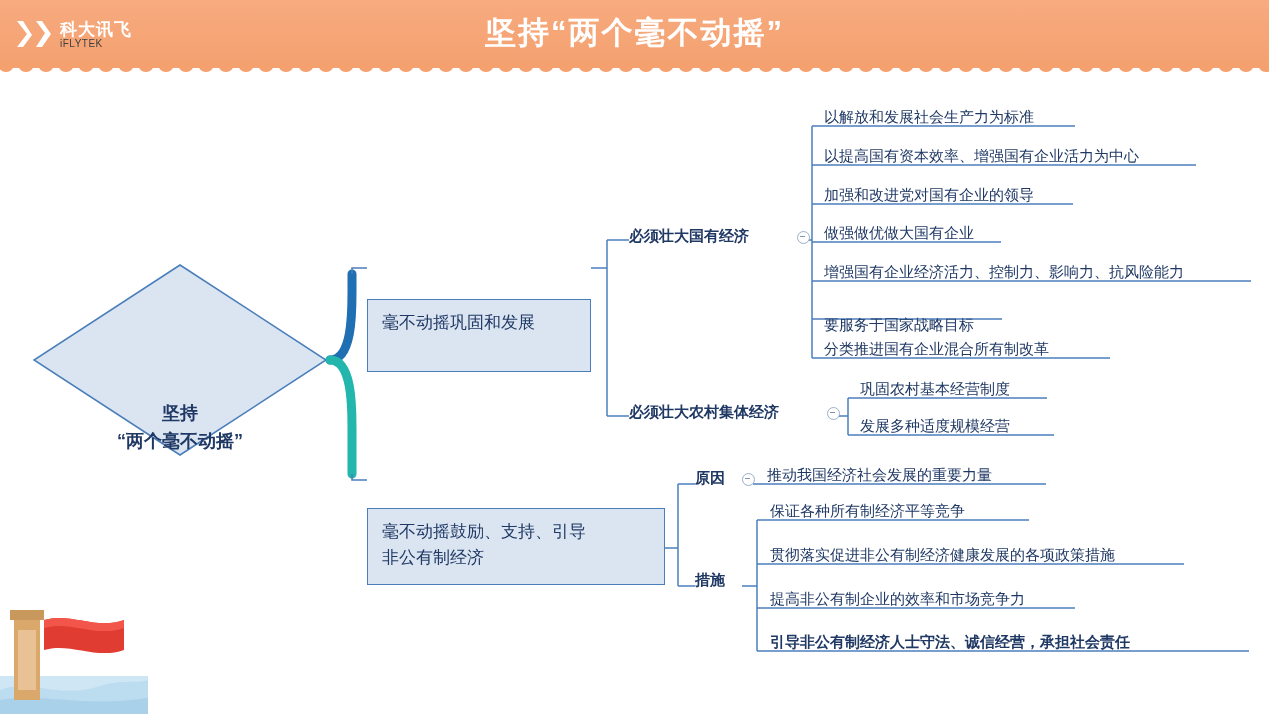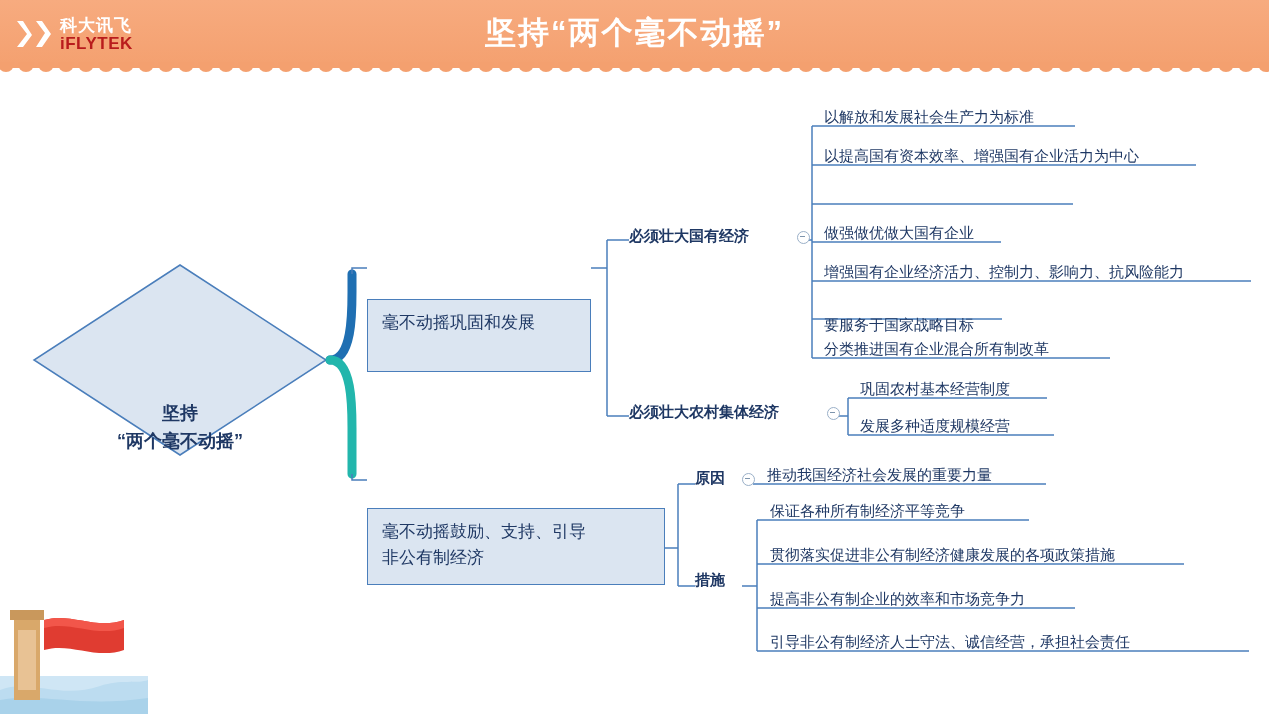--- a/index.html
+++ b/index.html
@@ -73,23 +73,23 @@
     justify-content: center;
     line-height: 1.05;
   }
   .logo-cn {
     font-size: 17px;
     font-weight: bold;
     color: #ffffff;
     letter-spacing: 1px;
   }
   .logo-en {
-    font-size: 17px;
-    font-weight: bold;
-    color: #b91c1c;
+    font-size: 10px;
+    font-weight: normal;
+    color: #404040;
     letter-spacing: 0.5px;
   }
 
   
   .canvas {
     position: absolute;
     left: 0;
     top: 68px;
     width: 1269px;
     height: 646px;
@@ -380,34 +380,35 @@
     <div class="l2-label" id="l2-label-1">必须壮大农村集体经济</div>
     <div class="l2-label" id="l2-label-2">原因</div>
     <div class="l2-label" id="l2-label-3">措施</div>
 
     <div class="collapse-dot" id="dot-0"></div>
     <div class="collapse-dot" id="dot-1"></div>
     <div class="collapse-dot" id="dot-2"></div>
 
     <div class="leaf" style="left:824px; top:39px;">以解放和发展社会生产力为标准</div>
     <div class="leaf" style="left:824px; top:78px;">以提高国有资本效率、增强国有企业活力为中心</div>
+    <div class="leaf" style="left:824px; top:117px;">加强和改进党对国有企业的领导</div>
     <div class="leaf" style="left:824px; top:155px;">做强做优做大国有企业</div>
     <div class="leaf" style="left:824px; top:194px;">增强国有企业经济活力、控制力、影响力、抗风险能力</div>
     <div class="leaf" style="left:824px; top:232px;margin-top:15px;">要服务于国家战略目标</div>
     <div class="leaf" style="left:824px; top:271px;">分类推进国有企业混合所有制改革</div>
 
     <div class="leaf" style="left:860px; top:311px;">巩固农村基本经营制度</div>
     <div class="leaf" style="left:860px; top:348px;">发展多种适度规模经营</div>
 
     <div class="leaf" style="left:767px; top:397px;">推动我国经济社会发展的重要力量</div>
 
     <div class="leaf" style="left:770px; top:433px;">保证各种所有制经济平等竞争</div>
     <div class="leaf" style="left:770px; top:477px;">贯彻落实促进非公有制经济健康发展的各项政策措施</div>
     <div class="leaf" style="left:770px; top:521px;">提高非公有制企业的效率和市场竞争力</div>
-    <div class="leaf" style="left:770px; top:564px;">引导非公有制经济人士守法、诚信经营，承担社会责任</div>
+    <div class="leaf" style="left:770px; top:564px;font-weight:bold;">引导非公有制经济人士守法、诚信经营，承担社会责任</div>
 
     <div class="deco">
       <svg viewBox="0 0 148 110" width="148" height="110">
         <rect x="0" y="72" width="148" height="38" fill="#cfe6f5"></rect>
         <path d="M0 86 C30 74 60 96 100 82 C120 75 138 80 148 76 L148 110 L0 110 Z" fill="#bcdcf0"></path>
         <path d="M0 96 C40 88 80 104 148 94 L148 110 L0 110 Z" fill="#a9d2ea"></path>
         <rect x="14" y="14" width="26" height="82" fill="#d9a86a"></rect>
         <rect x="10" y="6" width="34" height="10" fill="#c9985c"></rect>
         <rect x="18" y="26" width="18" height="60" fill="#e8c294"></rect>
         <path d="M44 16 C70 8 96 26 124 16 L124 46 C96 56 70 38 44 46 Z" fill="#e03c31"></path>

